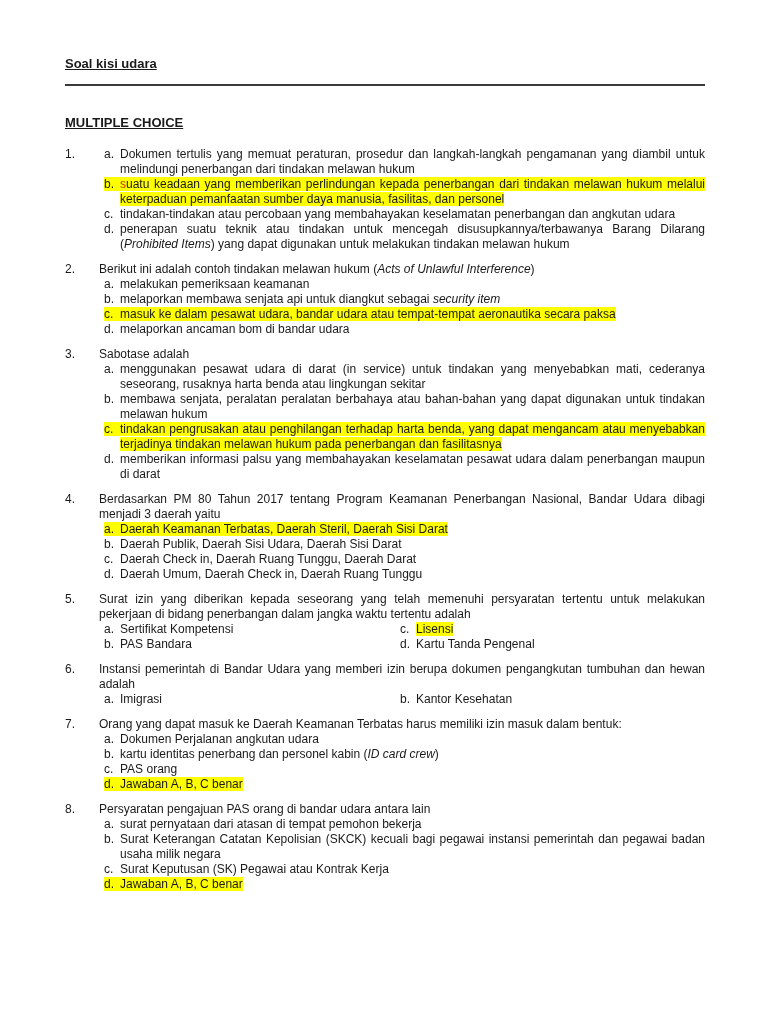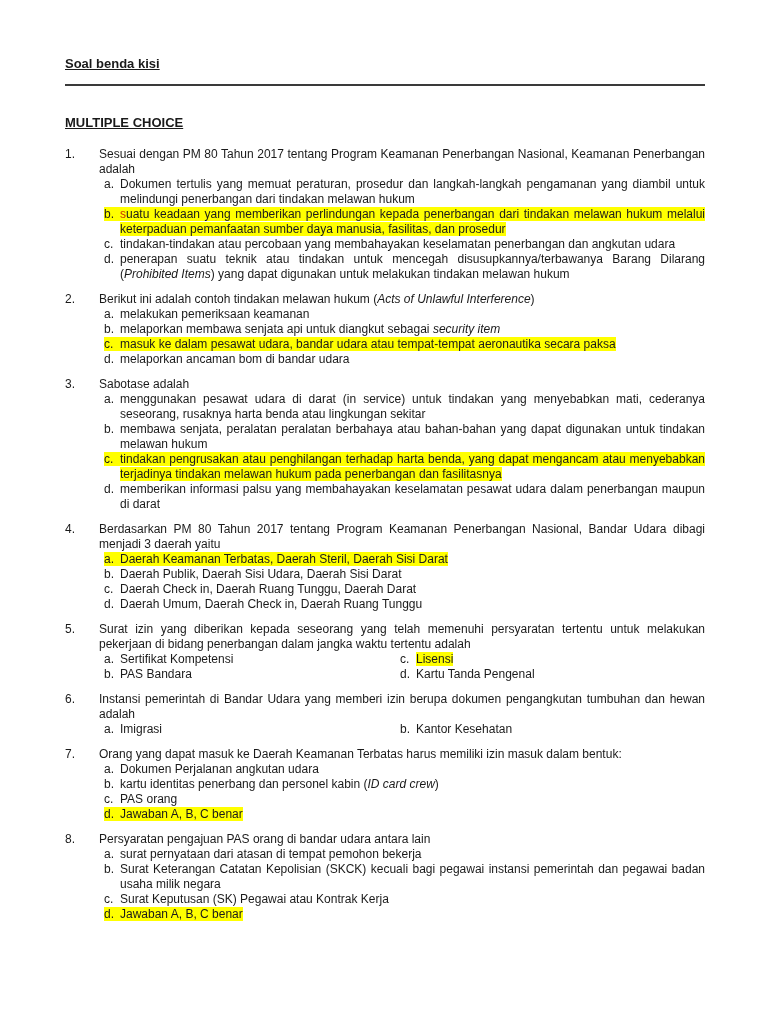--- a/index.html
+++ b/index.html
@@ -32,31 +32,30 @@
     display:grid; grid-template-columns:292px 1fr; column-gap:4px;
   }
   .hl { background:var(--hl, #ffff00); }
   .it { font-style:italic; }
   .rd { color:var(--rd, #cc3300); }
 </style>
 </head>
 <body>
 
 <div class="page">
-  <div class="doc-title">Soal benda kisi</div>
+  <div class="doc-title">Soal kisi udara</div>
   <hr class="rule">
   <div class="section-heading">MULTIPLE CHOICE</div>
   <div id="questions" class="questions">
       <div class="question">
         <span class="q-num">1.</span>
         <div class="q-body">
-          <div class="q-text"><span>Sesuai dengan PM 80 Tahun 2017 tentang Program Keamanan Penerbangan Nasional, Keamanan Penerbangan adalah</span></div>
           <div class="options">
             <div class="option"><span class="letter">a.</span><span>Dokumen tertulis yang memuat peraturan, prosedur dan langkah-langkah pengamanan yang diambil untuk melindungi penerbangan dari tindakan melawan hukum</span></div>
-            <div class="option"><span class="hl"><span class="letter">b.</span><span class="rd">s</span><span>uatu keadaan yang memberikan perlindungan kepada penerbangan dari tindakan melawan hukum melalui keterpaduan pemanfaatan sumber daya manusia, fasilitas, dan prosedur</span></span></div>
+            <div class="option"><span class="hl"><span class="letter">b.</span><span class="rd">s</span><span>uatu keadaan yang memberikan perlindungan kepada penerbangan dari tindakan melawan hukum melalui keterpaduan pemanfaatan sumber daya manusia, fasilitas, dan personel</span></span></div>
             <div class="option"><span class="letter">c.</span><span>tindakan-tindakan atau percobaan yang membahayakan keselamatan penerbangan dan angkutan udara</span></div>
             <div class="option"><span class="letter">d.</span><span>penerapan suatu teknik atau tindakan untuk mencegah disusupkannya/terbawanya Barang Dilarang (</span><span class="it">Prohibited Items</span><span>) yang dapat digunakan untuk melakukan tindakan melawan hukum</span></div>
           </div>
         </div>
       </div>
       <div class="question">
         <span class="q-num">2.</span>
         <div class="q-body">
           <div class="q-text"><span>Berikut ini adalah contoh tindakan melawan hukum (</span><span class="it">Acts of Unlawful Interference</span><span>)</span></div>
           <div class="options">

